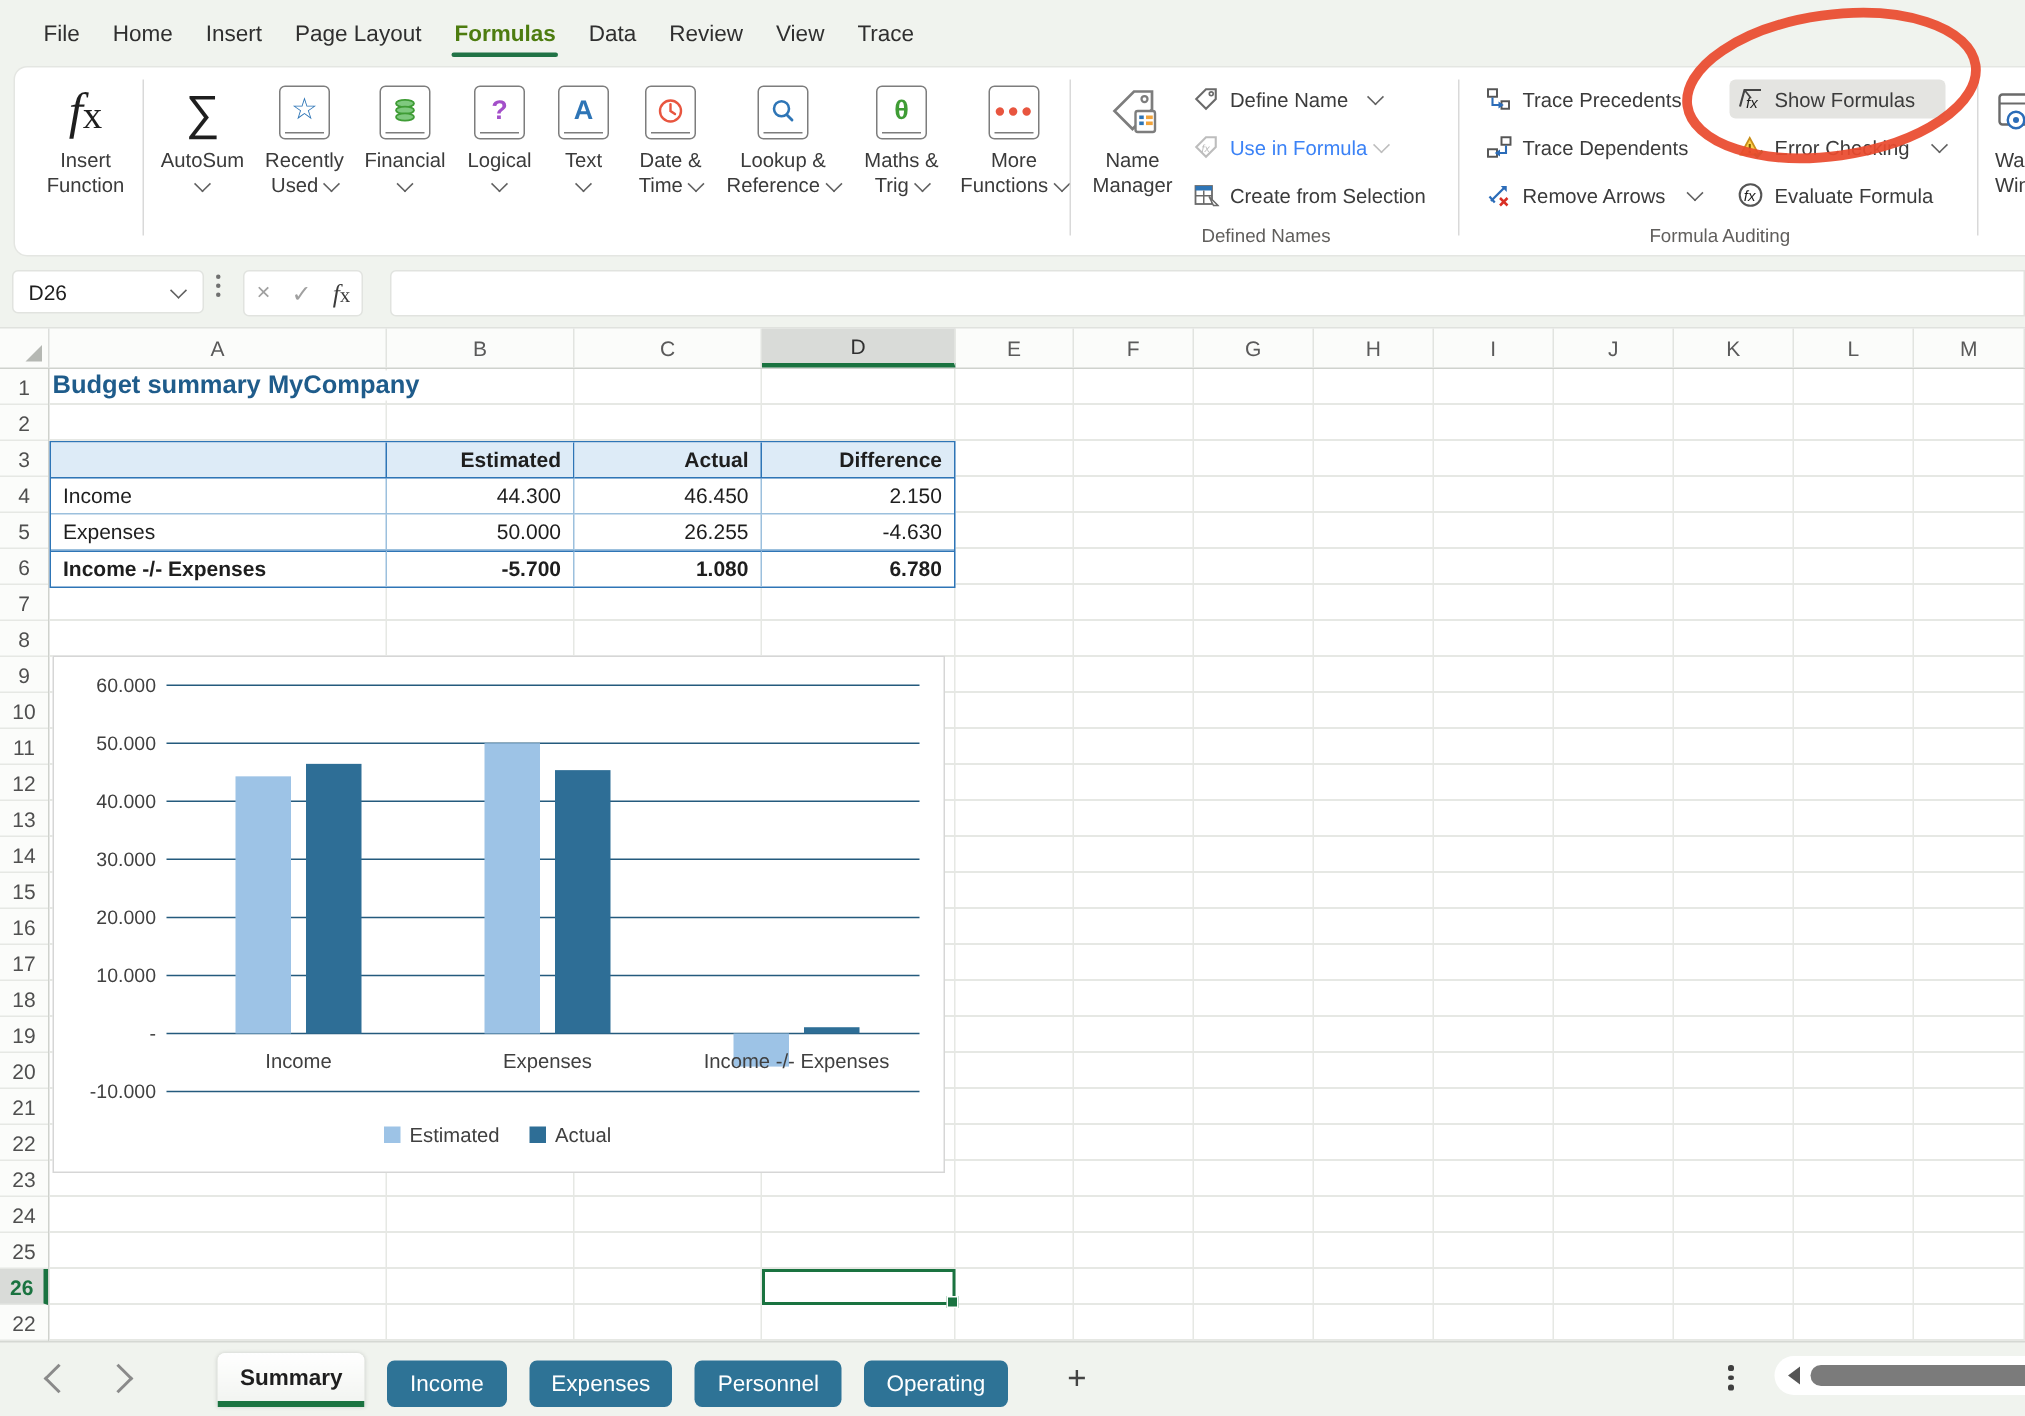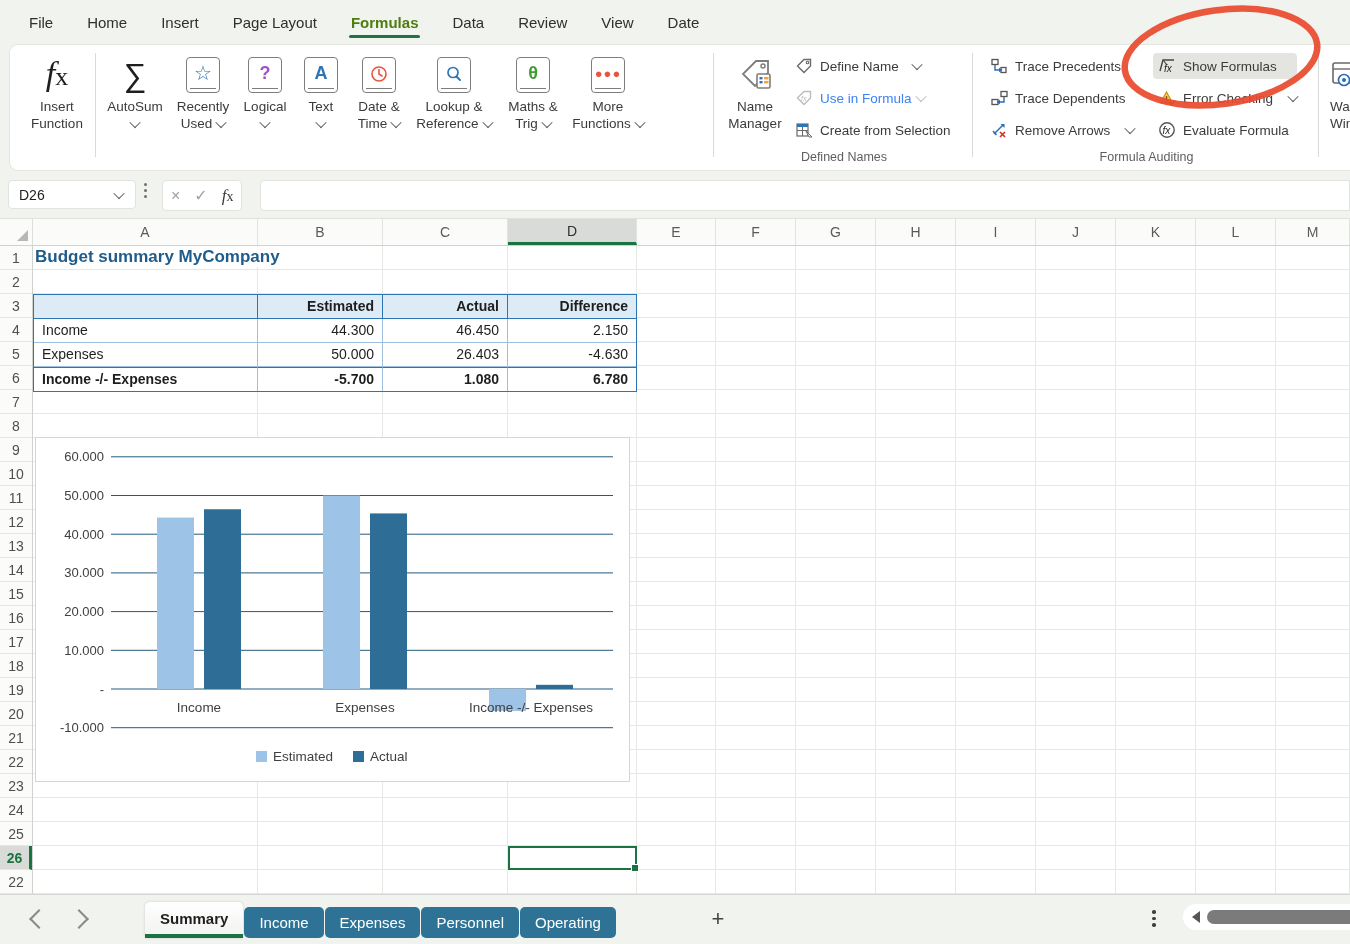--- a/index.html
+++ b/index.html
@@ -2,21 +2,21 @@
 <html><head>
 <meta charset="utf-8">
 <style>
   html,body{margin:0;padding:0;}
   body{width:1350px;height:944px;overflow:hidden;font-family:"Liberation Sans","DejaVu Sans",sans-serif;
        background:#f0f3ee;color:#333;-webkit-font-smoothing:antialiased;}
   .app{position:relative;width:1350px;height:944px;overflow:hidden;}
 
   
   .menubar{position:absolute;left:0;top:0;width:100%;height:45px;display:flex;align-items:center;
-           padding-left:27px;gap:30px;box-sizing:border-box;font-size:15px;color:#2f2f2f;}
+           padding-left:27px;gap:18px;box-sizing:border-box;font-size:15px;color:#2f2f2f;}
   .menu-item{position:relative;cursor:default;padding:4px 2px;}
   .menu-item.active{font-weight:bold;color:#4d7c0f;}
   .menu-item.active::after{content:"";position:absolute;left:0;right:0;bottom:-3px;height:3px;background:#217346;border-radius:2px;}
 
   
   .ribbon{position:absolute;left:10px;top:45px;width:1340px;height:125px;background:#fff;
           border-radius:8px 0 0 8px;box-shadow:0 0 0 1px #e4e6e2;}
   .rgroup{position:absolute;top:0;height:125px;}
   .rgroup-label{position:absolute;bottom:6px;left:0;right:0;text-align:center;font-size:12.5px;color:#605e5c;}
   .rsep{position:absolute;top:8px;height:104px;width:1px;background:#d9d9d9;}
@@ -94,21 +94,21 @@
 
   
   .sel-cell{position:absolute;left:475px;top:600px;width:129px;height:24px;border:2px solid #1a7340;box-sizing:border-box;background:transparent;}
   .sel-cell .handle{position:absolute;right:-4px;bottom:-4px;width:6px;height:6px;background:#1a7340;border:1px solid #fff;}
 
   
   .tabbar{position:absolute;left:0;top:894px;width:100%;height:50px;background:#f0f3ee;border-top:1px solid #d5d8d3;box-sizing:border-box;}
   .nav-chev{position:absolute;top:17px;width:12px;height:12px;border-left:2px solid #8a8a8a;border-bottom:2px solid #8a8a8a;}
   .nav-chev.left{left:32px;transform:rotate(45deg);}
   .nav-chev.right{left:72px;transform:rotate(225deg);}
-  .sheettabs{position:absolute;left:145px;top:6px;display:flex;gap:1px;align-items:flex-end;height:37px;}
+  .sheettabs{position:absolute;left:145px;top:6px;display:flex;gap:15px;align-items:flex-end;height:37px;}
   .stab{height:31px;display:flex;align-items:center;padding:0 15px;font-size:15px;border-radius:5px;background:#2e7396;color:#fff;cursor:default;}
   .stab.active{background:linear-gradient(#ffffff,#f2f4f1);color:#1e1e1e;font-weight:bold;border-radius:5px 5px 0 0;
                height:36px;border-bottom:4px solid #1a7340;box-sizing:border-box;box-shadow:0 0 3px rgba(0,0,0,.15);}
   .addsheet{position:absolute;left:705px;top:11px;font-size:22px;color:#444;width:26px;height:26px;display:flex;align-items:center;justify-content:center;}
   .tb-dots{position:absolute;left:1152px;top:15px;display:flex;flex-direction:column;gap:3px;}
   .tb-dots i{width:3.5px;height:3.5px;border-radius:50%;background:#3f3f3f;}
   .hscroll{position:absolute;left:1183px;top:9px;right:0;height:26px;background:#fff;border-radius:13px 0 0 13px;display:flex;align-items:center;}
   .hs-arrow{width:0;height:0;border-style:solid;border-width:6px 8px 6px 0;border-color:transparent #565656 transparent transparent;margin-left:9px;}
   .hs-thumb{position:absolute;left:24px;right:-8px;top:6px;height:14px;background:#7b7b7b;border-radius:8px;}
 
@@ -124,21 +124,21 @@
 
   <div class="menubar">
     <span class="menu-item">File</span>
     <span class="menu-item">Home</span>
     <span class="menu-item">Insert</span>
     <span class="menu-item">Page Layout</span>
     <span class="menu-item active">Formulas</span>
     <span class="menu-item">Data</span>
     <span class="menu-item">Review</span>
     <span class="menu-item">View</span>
-    <span class="menu-item">Date</span>
+    <span class="menu-item">Trace</span>
   </div>
 
   <div class="ribbon">
 
     <div class="rgroup" style="left:8px;width:78px;">
       <div class="btn-large" style="width:78px;">
         <span class="bl-icon">
             <span class="fx-big">f<span style="font-style:normal;font-size:26px;">x</span></span>
           </span>
         <span>Insert</span>
@@ -157,20 +157,35 @@
           <span><i class="chev solo"></i></span>
         </div>
         <div class="btn-large" style="width:62px;">
           <span class="bl-icon">
               <span class="bookicon">
                 <span class="glyph" style="color:#2e75b6;font-weight:normal;font-size:20px;">☆</span>
               </span>
             </span>
           <span>Recently</span>
           <span><span>Used</span><i class="chev"></i></span>
+        </div>
+        <div class="btn-large" style="width:64px;">
+          <span class="bl-icon">
+              <span class="bookicon">
+            <svg width="18" height="18" viewBox="0 0 18 18" style="margin-bottom:3px;">
+                  <g fill="#7fc97f" stroke="#3f9c35" stroke-width="1.2">
+                    <ellipse cx="9" cy="4" rx="6" ry="2.4"></ellipse>
+                    <ellipse cx="9" cy="8.5" rx="6" ry="2.4"></ellipse>
+                    <ellipse cx="9" cy="13" rx="6" ry="2.4"></ellipse>
+                  </g>
+                </svg>
+          </span>
+            </span>
+          <span>Financial</span>
+          <span><i class="chev solo"></i></span>
         </div>
         <div class="btn-large" style="width:54px;">
           <span class="bl-icon">
               <span class="bookicon">
                 <span class="glyph" style="color:#a34fc9;">?</span>
               </span>
             </span>
           <span>Logical</span>
           <span><i class="chev solo"></i></span>
         </div>
@@ -459,21 +474,21 @@
           <div class="bt-cell hdr lbl"></div>
           <div class="bt-cell hdr">Estimated</div>
           <div class="bt-cell hdr">Actual</div>
           <div class="bt-cell hdr">Difference</div>
           <div class="bt-cell lbl">Income</div>
           <div class="bt-cell">44.300</div>
           <div class="bt-cell">46.450</div>
           <div class="bt-cell">2.150</div>
           <div class="bt-cell lbl">Expenses</div>
           <div class="bt-cell">50.000</div>
-          <div class="bt-cell">26.403</div>
+          <div class="bt-cell">26.255</div>
           <div class="bt-cell">-4.630</div>
           <div class="bt-cell lbl boldrow">Income -/- Expenses</div>
           <div class="bt-cell boldrow">-5.700</div>
           <div class="bt-cell boldrow">1.080</div>
           <div class="bt-cell boldrow">6.780</div>
         </div>
       <div class="chartbox">
         <svg id="chart-svg" width="593" height="343" viewBox="0 0 593 343">
             <line x1="75" y1="18.799999999999983" x2="577" y2="18.799999999999983" stroke="#245a7d" stroke-width="1"></line>
             <text x="68" y="23.299999999999983" text-anchor="end" font-size="13" fill="#404040">60.000</text>

